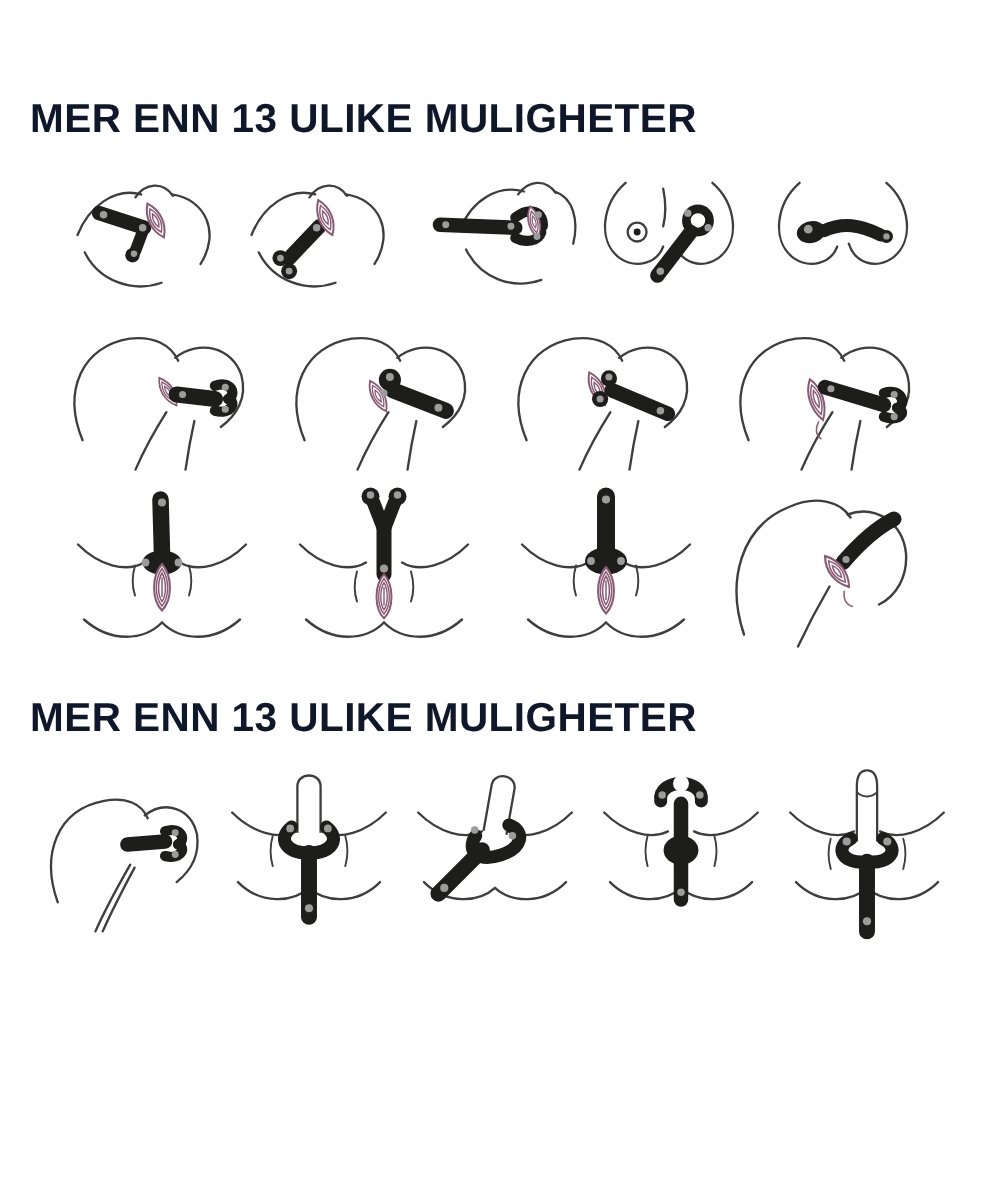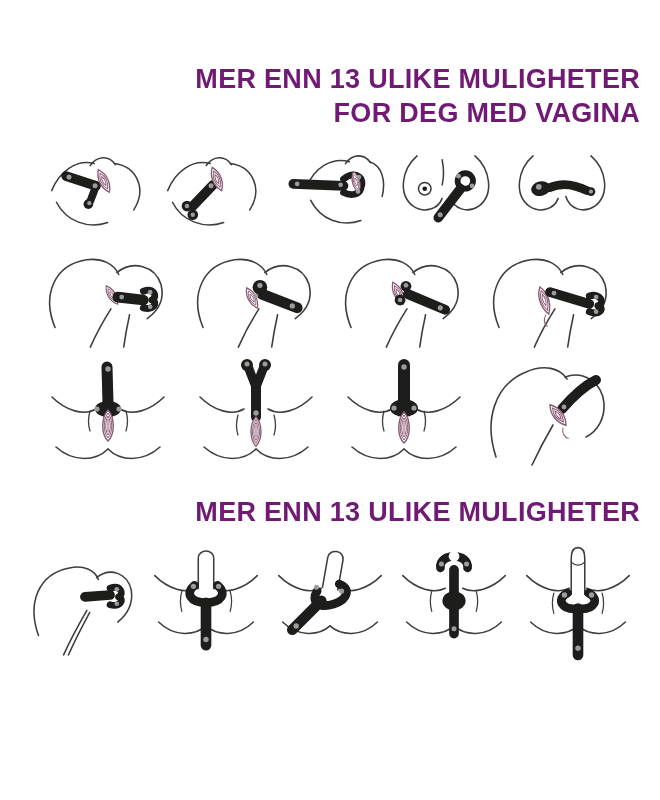--- a/index.html
+++ b/index.html
@@ -1,19 +1,19 @@
 <!DOCTYPE html>
 <html><head>
 <meta charset="utf-8">
 <style>
   html,body{margin:0;padding:0;background:#fff;}
   .page{position:relative;width:660px;height:800px;background:#fff;overflow:hidden;
         font-family:"Liberation Sans",sans-serif;}
   .section{width:100%;}
-  .heading{margin:0 20px;text-align:right;color:#701a75;font-weight:700;
+  .heading{margin:0 20px;text-align:left;color:#0f172a;font-weight:700;
            font-size:27px;line-height:1.26;letter-spacing:.3px;}
   .heading .hl{display:block;}
   .sec-vagina{padding-top:62px;}
   .sec-penis{padding-top:24px;}
   .row{display:flex;justify-content:center;align-items:center;}
   .row-1{margin-top:16px;gap:4px;}
   .row-2{margin-top:6px;gap:10px;}
   .row-3{margin-top:2px;gap:8px;}
   .row-4{margin-top:8px;gap:6px;align-items:flex-start;}
   .cell{display:flex;justify-content:center;align-items:center;}
@@ -29,21 +29,20 @@
   .wh{fill:#fff;stroke:none;}
 </style>
 </head>
 <body>
 
 <div class="page">
 
   <div class="section sec-vagina">
     <h2 class="heading">
         <span class="hl">MER ENN 13 ULIKE MULIGHETER</span>
-        <span class="hl">FOR DEG MED VAGINA</span>
       </h2>
 
     <div class="row row-1">
 
       <div class="cell">
         <svg width="112" height="97" viewBox="0 0 116 100">
           <g>
             <path class="ln" d="M10,46 C18,26 36,13 54,18"></path>
             <path class="ln" d="M50,20 C57,10 69,9 76,19"></path>
             <path class="ln" d="M75,18 C98,21 109,44 95,66"></path>

